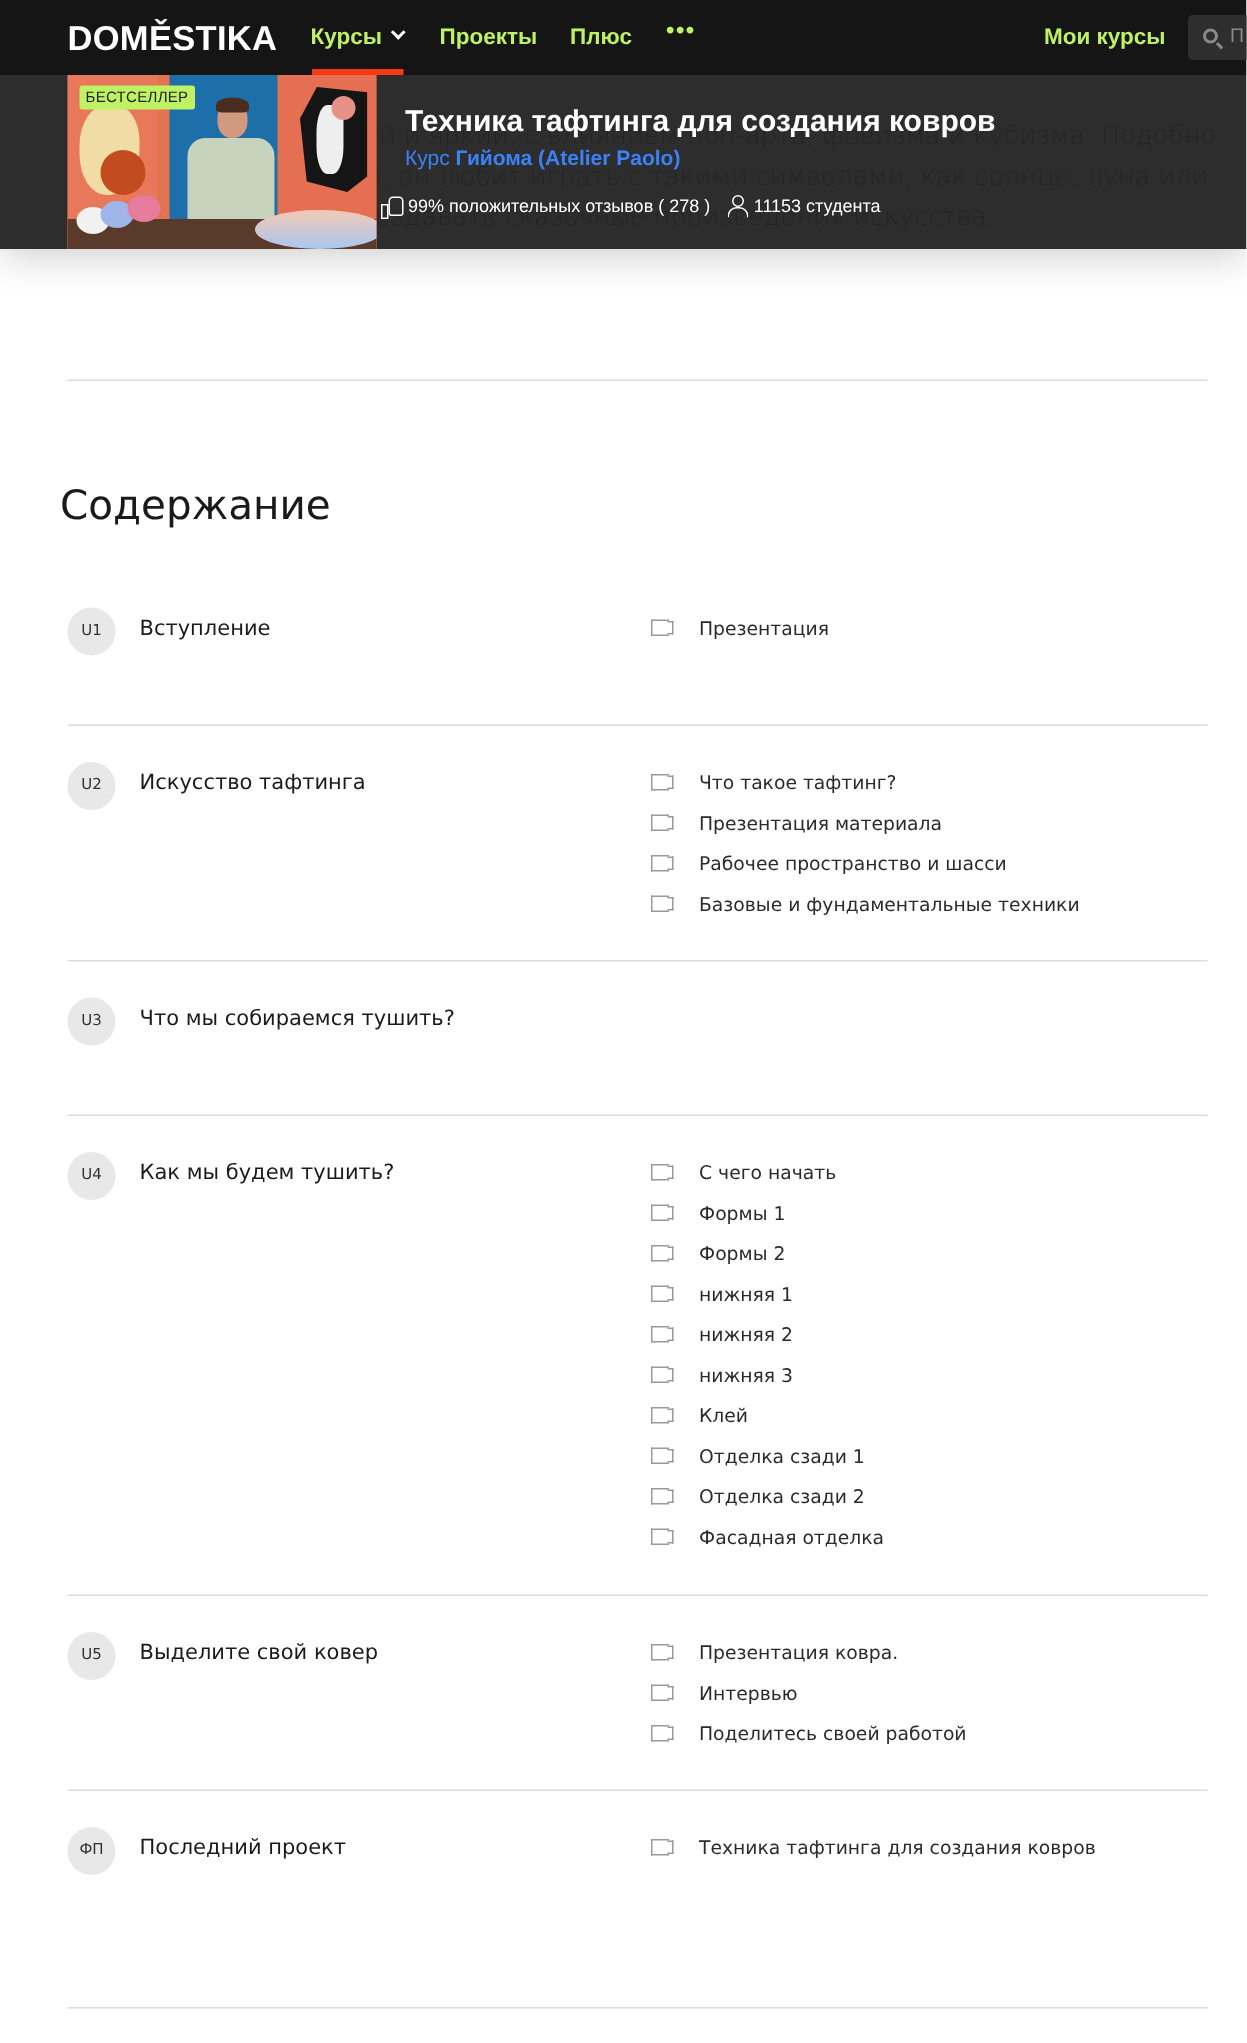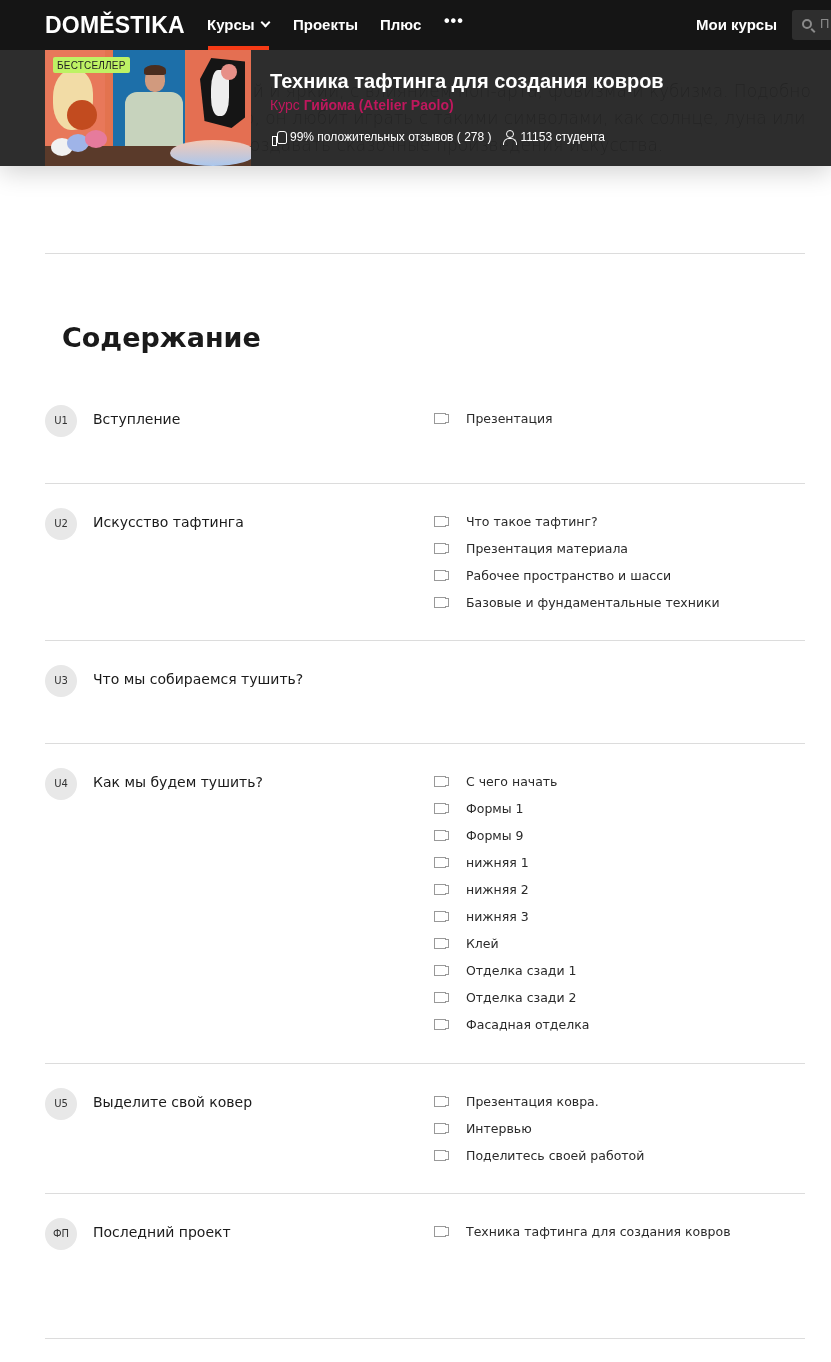--- a/index.html
+++ b/index.html
@@ -2,21 +2,21 @@
 <html><head>
 <meta charset="utf-8">
 <style>
   * { box-sizing: border-box; margin: 0; padding: 0; }
   html, body { width: 831px; height: 1362px; overflow: hidden; background: #ffffff; }
   body { font-family: "Liberation Sans", "DejaVu Sans", sans-serif; color: #1a1a1a; position: relative; }
 
   
   .topnav { position: absolute; top: 0; left: 0; width: 831px; height: 50px; background: #151515; z-index: 5; }
   .logo { position: absolute; left: 45px; top: 12px; color: #fff; font-weight: 700; font-size: 23px; letter-spacing: 0.2px; font-family: "Liberation Sans", sans-serif; }
-  .nav-item { position: absolute; top: 16px; color: #ffffff; font-size: 15px; font-weight: 700; }
+  .nav-item { position: absolute; top: 16px; color: #bef264; font-size: 15px; font-weight: 700; }
   .nav-courses { left: 207px; }
   .nav-courses .chev { display: inline-block; width: 7px; height: 7px; border-right: 2px solid #fff; border-bottom: 2px solid #fff; transform: rotate(45deg); margin-left: 7px; position: relative; top: -4px; }
   .nav-underline { position: absolute; left: 208px; top: 46px; width: 61px; height: 4px; background: #f53a15; }
   .nav-projects { left: 293px; }
   .nav-plus { left: 380px; }
   .nav-more { left: 444px; top: 12px; font-size: 16px; letter-spacing: 1px; }
   .nav-mycourses { left: 696px; }
   .search { position: absolute; left: 792px; top: 10px; width: 60px; height: 30px; background: #2e2e2e; border-radius: 3px; }
   .search-icon { position: absolute; left: 10px; top: 9px; width: 10px; height: 10px; border: 2px solid #8a8a8a; border-radius: 50%; }
   .search-icon::after { content: ""; position: absolute; width: 2px; height: 5px; background: #8a8a8a; left: 8px; top: 7px; transform: rotate(-45deg); }
@@ -37,33 +37,33 @@
   .thumb .rug2face { position: absolute; left: 166px; top: 20px; width: 18px; height: 46px; background: #eee; border-radius: 40% 10% 40% 40%; }
   .thumb .rug2dot { position: absolute; left: 176px; top: 14px; width: 16px; height: 16px; background: #e79088; border-radius: 50%; }
   .thumb .person-head { position: absolute; left: 100px; top: 18px; width: 20px; height: 24px; background: #d19a7e; border-radius: 45%; }
   .thumb .person-hair { position: absolute; left: 99px; top: 15px; width: 22px; height: 10px; background: #4a2d1f; border-radius: 50% 50% 20% 20%; }
   .thumb .person-body { position: absolute; left: 80px; top: 42px; width: 58px; height: 60px; background: #c7d3bd; border-radius: 12px 12px 0 0; }
   .thumb .table { position: absolute; left: 0; top: 96px; width: 206px; height: 20px; background: #5a3a2a; }
   .thumb .carpet { position: absolute; left: 125px; top: 90px; width: 86px; height: 26px; background: linear-gradient(#f4c9b6, #a9c7ee); border-radius: 50%; }
   .thumb .yarn { position: absolute; top: 88px; width: 22px; height: 18px; border-radius: 50%; }
   .badge { position: absolute; left: 53px; top: 57px; background: #bef264; color: #222; font-size: 10px; padding: 3px 4px 2px; border-radius: 2px; z-index: 2; letter-spacing: 0.2px; }
   .course-title { position: absolute; left: 270px; top: 70px; color: #fff; font-size: 20px; font-weight: 700; }
-  .course-author { position: absolute; left: 270px; top: 97px; color: #be185d; font-size: 14px; }
+  .course-author { position: absolute; left: 270px; top: 97px; color: #3b82f6; font-size: 14px; }
   .course-author b { font-weight: 700; }
-  .course-stats { position: absolute; left: 272px; top: 130px; color: #fff; font-size: 12px; display: flex; align-items: center; }
+  .course-stats { position: absolute; left: 254px; top: 130px; color: #fff; font-size: 12px; display: flex; align-items: center; }
   .thumb-icon { display: inline-block; width: 15px; height: 14px; position: relative; margin-right: 3px; }
   .thumb-icon::before { content: ""; position: absolute; left: 0; top: 6px; width: 3px; height: 8px; border: 1px solid #fff; }
   .thumb-icon::after { content: ""; position: absolute; left: 5px; top: 1px; width: 8px; height: 11px; border: 1px solid #fff; border-radius: 3px 3px 2px 2px; }
   .user-icon { display: inline-block; width: 13px; height: 14px; position: relative; margin: 0 4px 0 12px; }
   .user-icon::before { content: ""; position: absolute; left: 3px; top: 0; width: 6px; height: 6px; border: 1.5px solid #fff; border-radius: 50%; }
   .user-icon::after { content: ""; position: absolute; left: 0; top: 8px; width: 12px; height: 6px; border: 1.5px solid #fff; border-bottom: none; border-radius: 6px 6px 0 0; }
 
   
   .divider { position: absolute; left: 45px; width: 760px; height: 1px; background: #dcdcdc; }
-  .section-title { position: absolute; left: 62px; top: 322px; font-size: 27px; font-weight: 700; color: #1a1a1a; font-family: "DejaVu Sans", sans-serif; }
+  .section-title { position: absolute; left: 40px; top: 322px; font-size: 27px; font-weight: 400; color: #1a1a1a; font-family: "DejaVu Sans", sans-serif; }
   .unit { position: absolute; left: 45px; width: 760px; }
   .unit-badge { position: absolute; left: 0; top: 0; width: 32px; height: 32px; border-radius: 50%; background: #e8e8e8; color: #333; font-size: 10px; text-align: center; line-height: 32px; font-family: "DejaVu Sans", sans-serif; }
   .unit-title { position: absolute; left: 48px; top: 6px; font-size: 14px; color: #1a1a1a; font-family: "DejaVu Sans", sans-serif; }
   .lessons { position: absolute; left: 389px; top: 6px; list-style: none; }
   .lesson { height: 27px; display: flex; align-items: flex-start; font-size: 12.5px; color: #2a2a2a; font-family: "DejaVu Sans", sans-serif; cursor: pointer; }
   .video-icon { display: inline-block; width: 16px; height: 11px; position: relative; margin-right: 16px; margin-top: 2px; flex: none; }
   .video-icon::before { content: ""; position: absolute; left: 0; top: 0; width: 11px; height: 9px; border: 1px solid #999; border-right: none; }
   .video-icon::after { content: ""; position: absolute; left: 11px; top: 1px; width: 3px; height: 7px; border: 1px solid #999; border-left: none; }
 </style>
 </head>
@@ -176,21 +176,21 @@
         <li class="lesson">
           <span class="video-icon"></span>
           <span>С чего начать</span>
         </li>
         <li class="lesson">
           <span class="video-icon"></span>
           <span>Формы 1</span>
         </li>
         <li class="lesson">
           <span class="video-icon"></span>
-          <span>Формы 9</span>
+          <span>Формы 2</span>
         </li>
         <li class="lesson">
           <span class="video-icon"></span>
           <span>нижняя 1</span>
         </li>
         <li class="lesson">
           <span class="video-icon"></span>
           <span>нижняя 2</span>
         </li>
         <li class="lesson">

